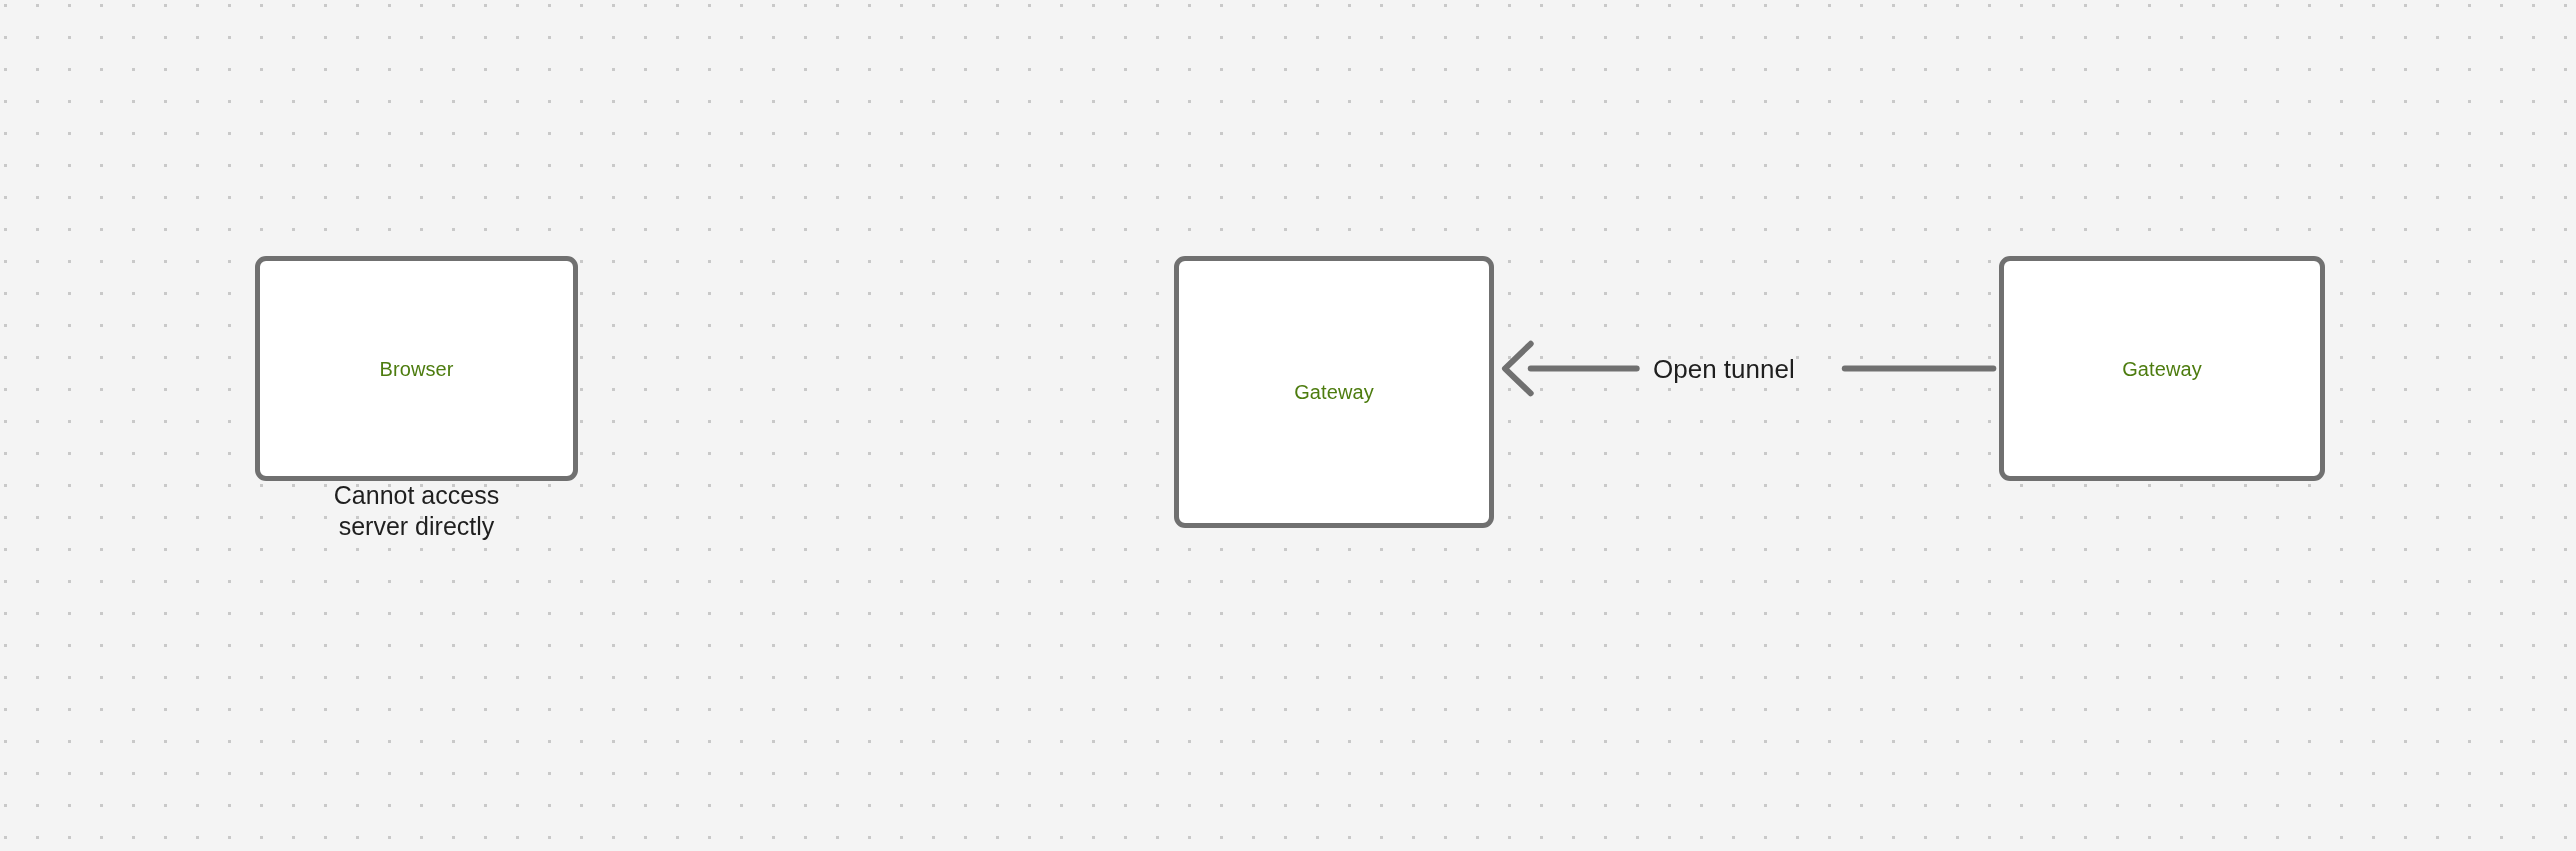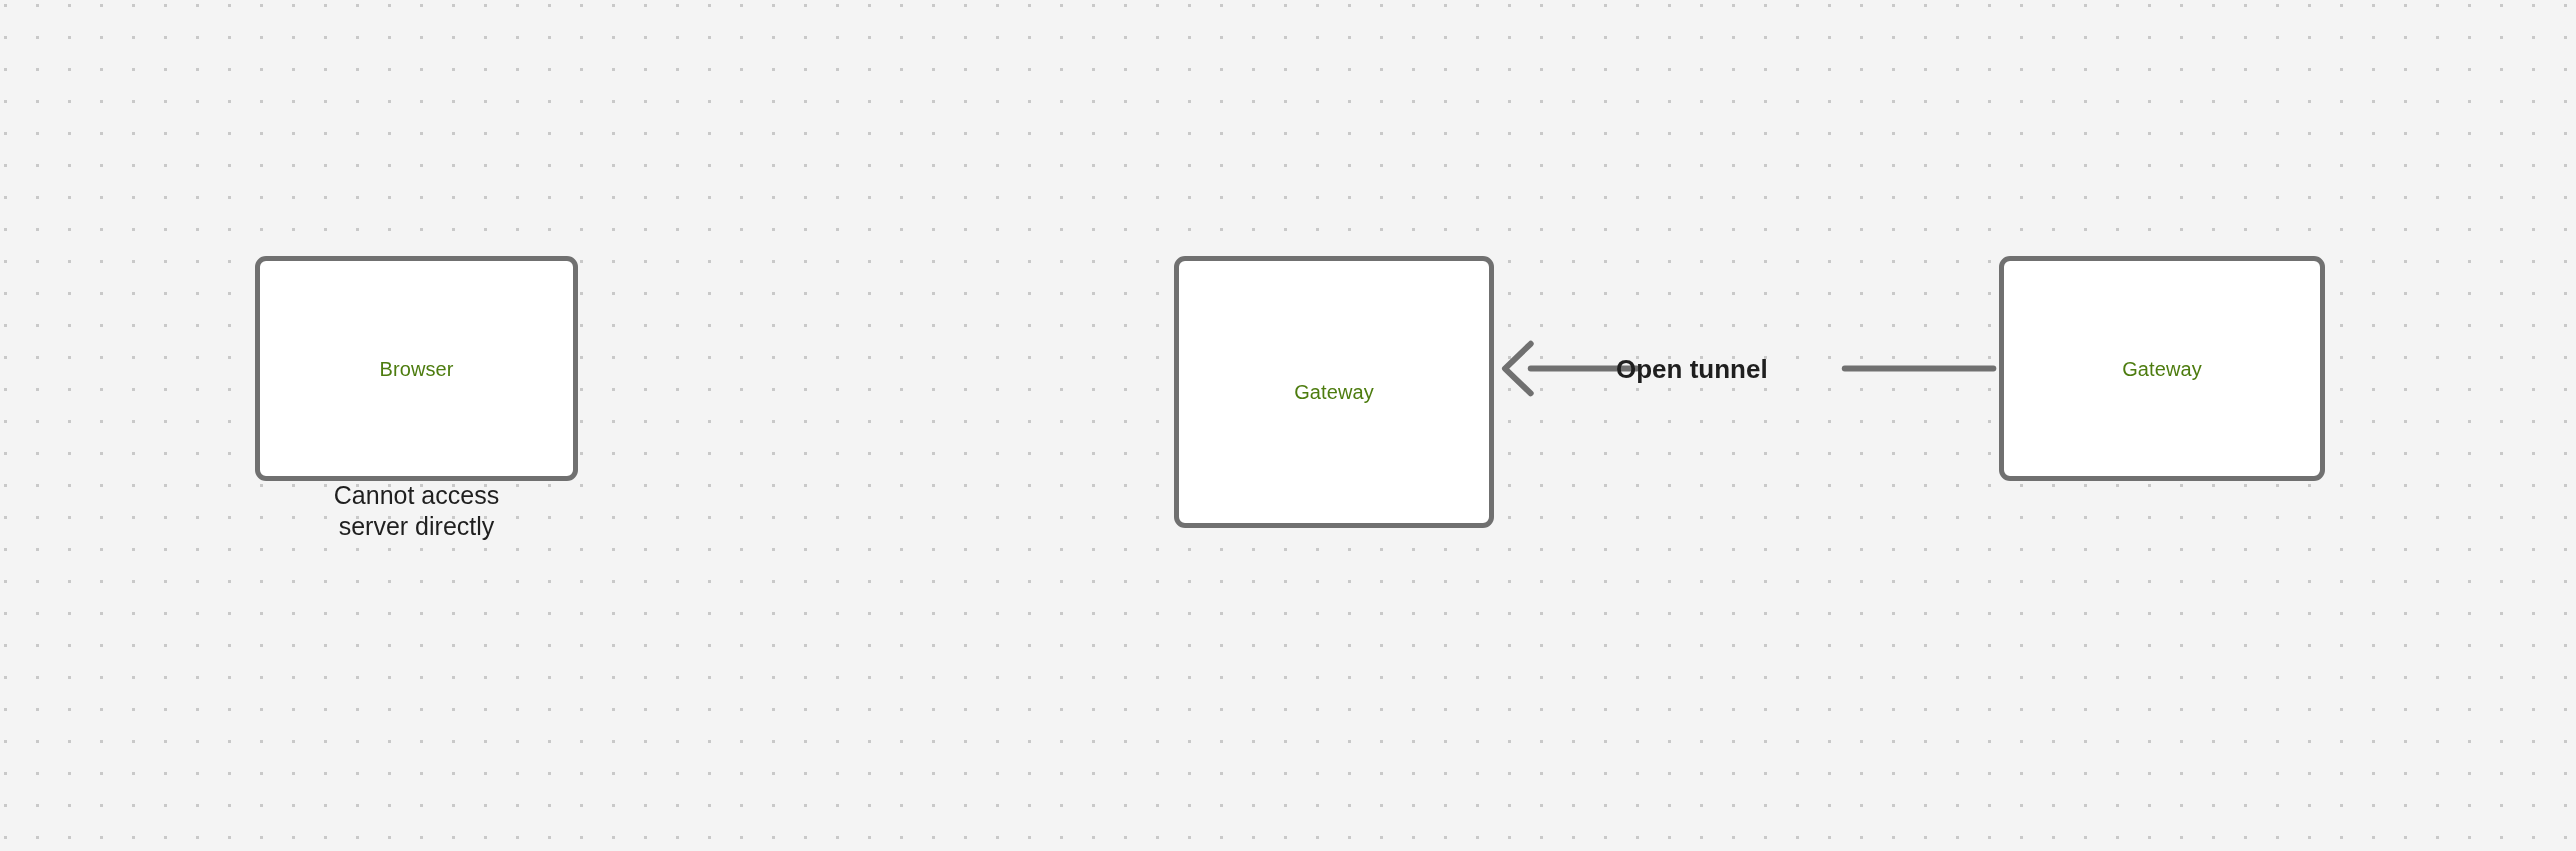--- a/index.html
+++ b/index.html
@@ -70,22 +70,21 @@
     overflow: visible;
   }
 
   .edge-label {
     position: absolute;
     font-size: 26px;
     line-height: 1;
     color: #1f1f1f;
     white-space: nowrap;
     top: 356px;
-    left: 1616px;
-    font-weight: bold;
+    left: 1653px;
   }
 </style>
 </head>
 <body>
 
 <div id="canvas">
 
   <svg id="edge-layer" viewBox="0 0 2600 859" width="2576" height="851" xmlns="http://www.w3.org/2000/svg">
 
     <g>

